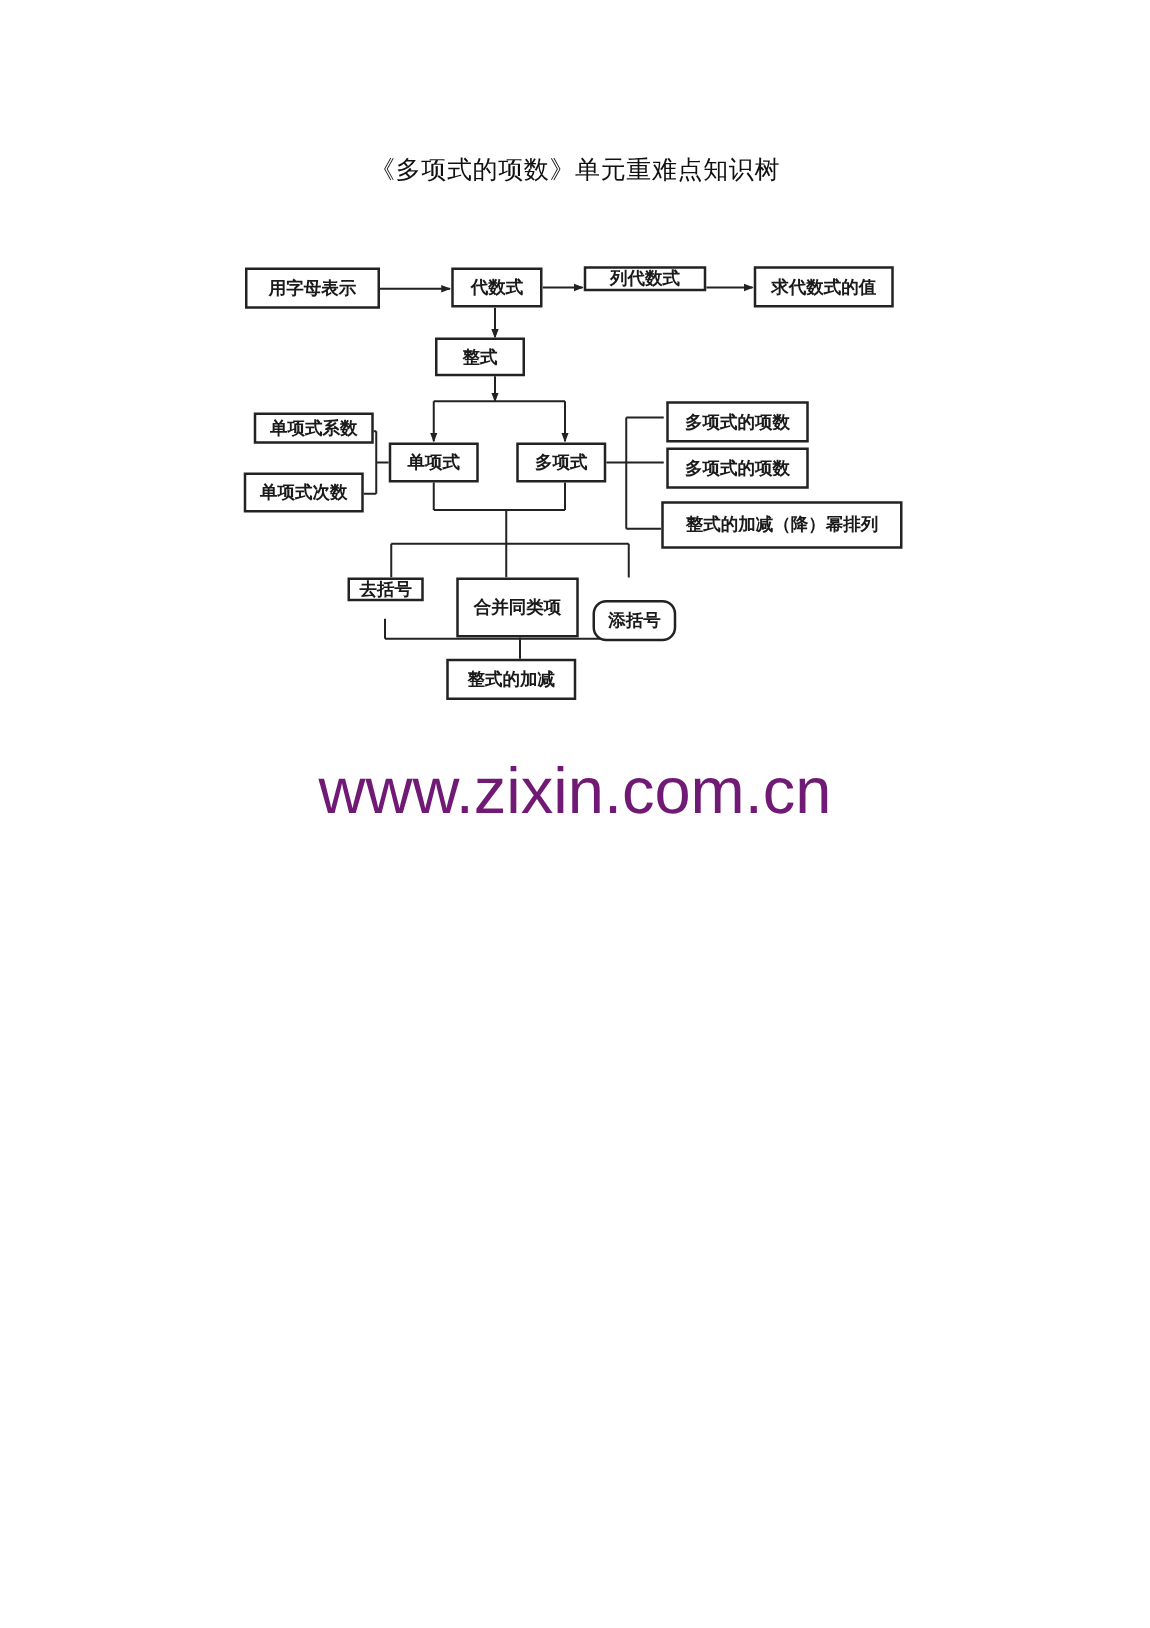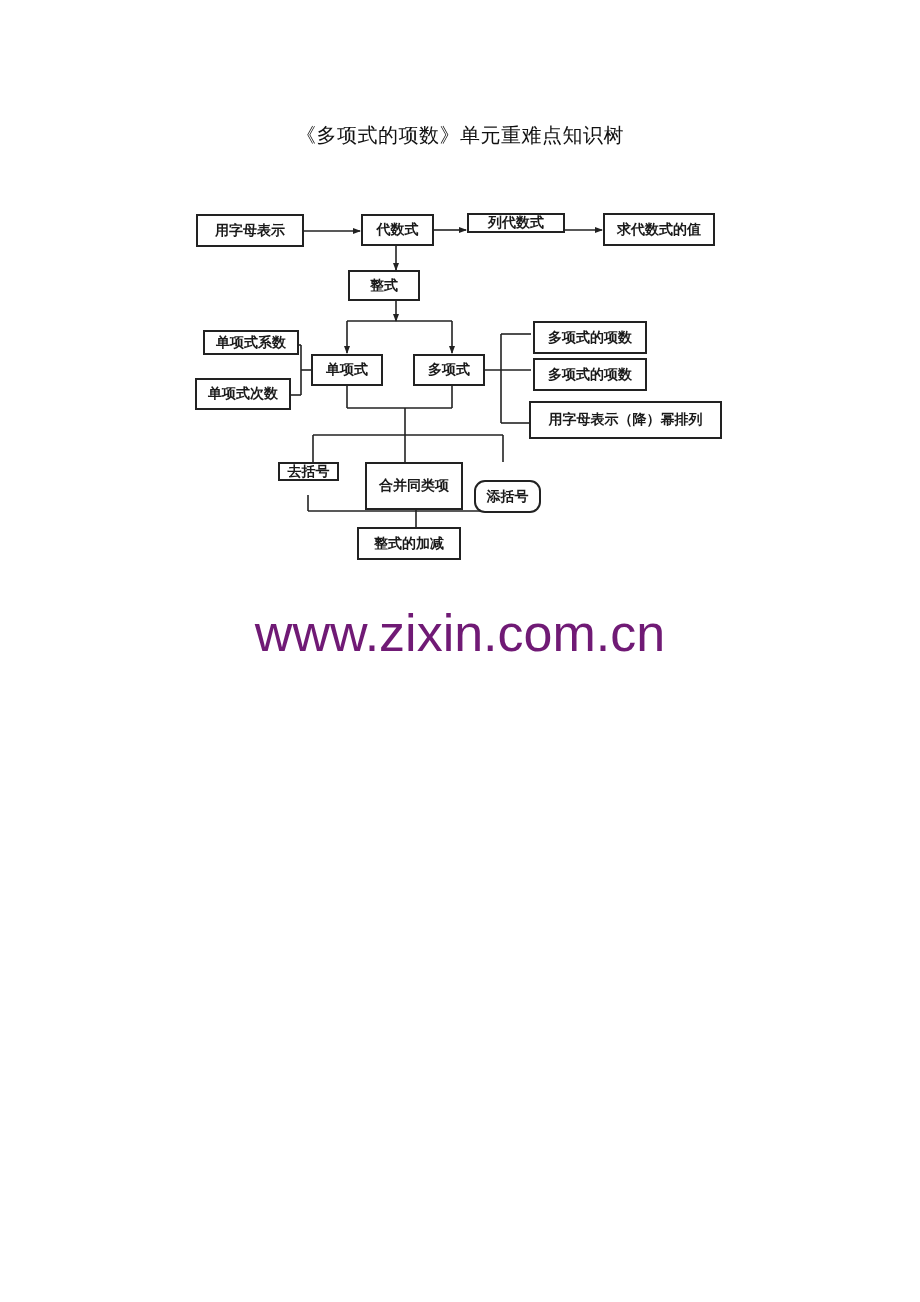--- a/index.html
+++ b/index.html
@@ -73,20 +73,20 @@
 <div class="node" style="left:603px;top:213px;width:112px;height:33px;">求代数式的值</div>
 <div class="node" style="left:348px;top:270px;width:72px;height:31px;">整式</div>
 
 <div class="node" style="left:203px;top:330px;width:96px;height:25px;">单项式系数</div>
 <div class="node" style="left:195px;top:378px;width:96px;height:32px;">单项式次数</div>
 <div class="node" style="left:311px;top:354px;width:72px;height:32px;">单项式</div>
 <div class="node" style="left:413px;top:354px;width:72px;height:32px;">多项式</div>
 
 <div class="node" style="left:533px;top:321px;width:114px;height:33px;">多项式的项数</div>
 <div class="node" style="left:533px;top:358px;width:114px;height:33px;">多项式的项数</div>
-<div class="node" style="left:529px;top:401px;width:193px;height:38px;">用字母表示（降）幂排列</div>
+<div class="node" style="left:529px;top:401px;width:193px;height:38px;">整式的加减（降）幂排列</div>
 
 <div class="node" style="left:278px;top:462px;width:61px;height:19px;">去括号</div>
 <div class="node" style="left:365px;top:462px;width:98px;height:48px;">合并同类项</div>
 <div class="node" style="left:474px;top:480px;width:67px;height:33px;border-radius:11px;">添括号</div>
 <div class="node" style="left:357px;top:527px;width:104px;height:33px;font-family:Liberation Serif, serif;">整式的加减</div>
 
 <div class="watermark">www.zixin.com.cn</div>
 
 </body></html>

